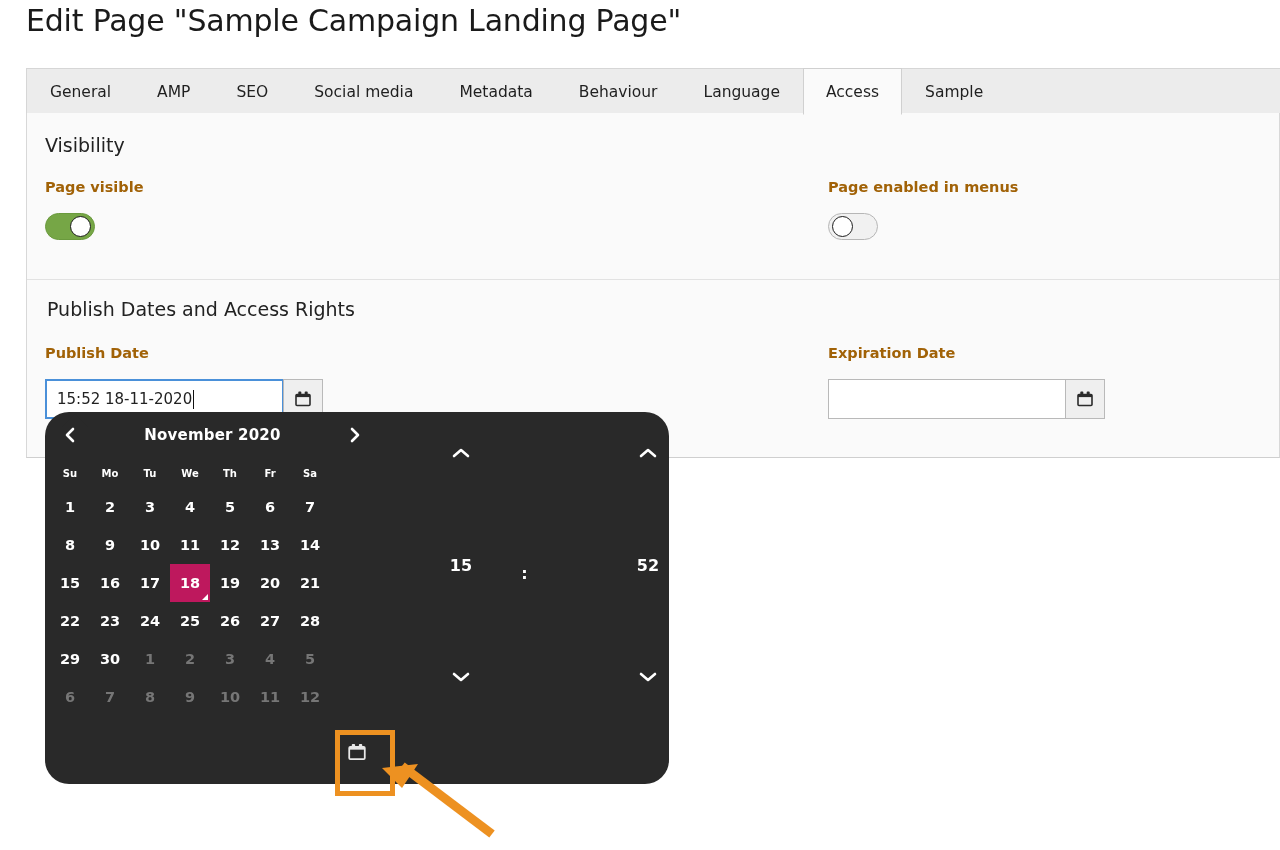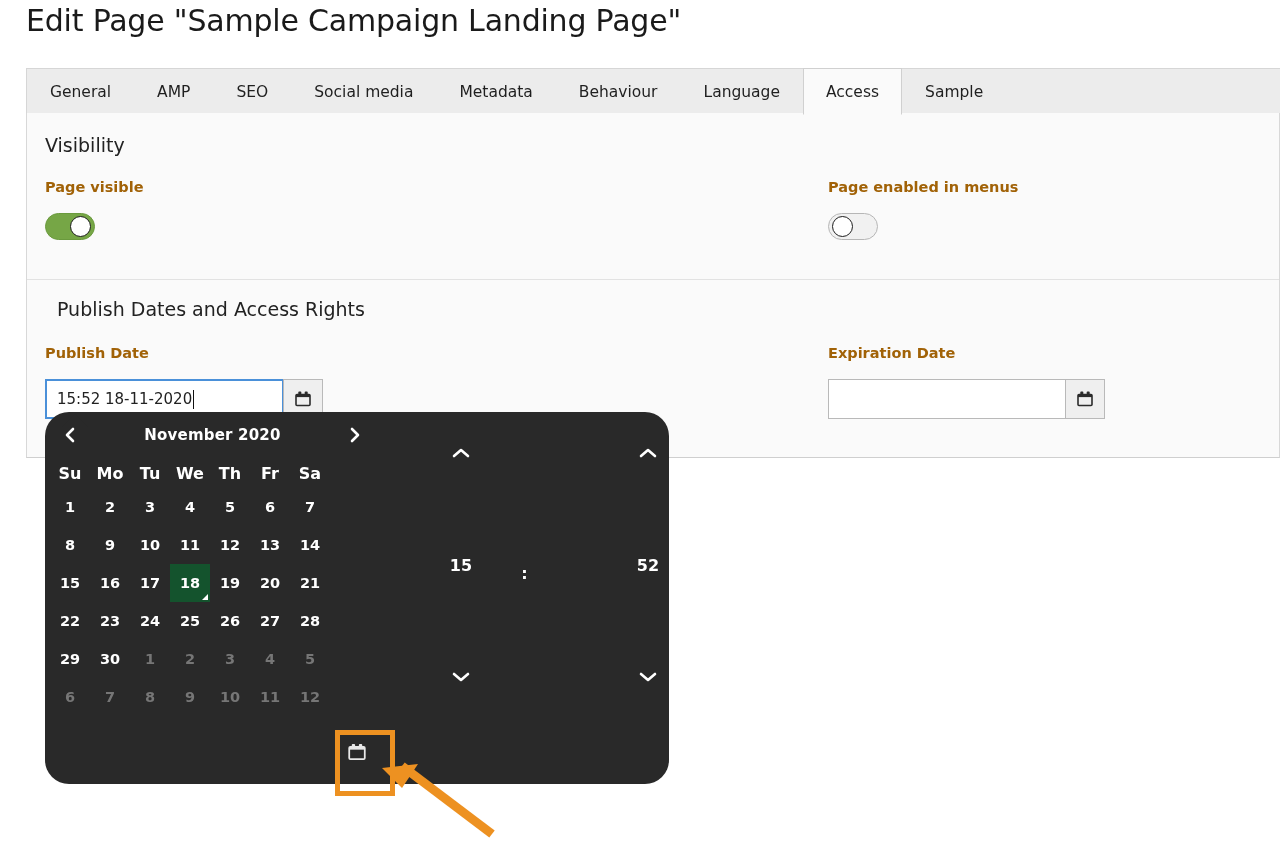--- a/index.html
+++ b/index.html
@@ -239,37 +239,37 @@
   .dow-row, .day-row {
     display: grid;
     grid-template-columns: repeat(7, 40px);
     margin-left: 5px;
   }
   .dow {
     height: 30px;
     display: flex;
     align-items: center;
     justify-content: center;
-    font-size: 16px;
+    font-size: 10px;
     font-weight: bold;
     color: #ffffff;
   }
   .day {
     height: 38px;
     display: flex;
     align-items: center;
     justify-content: center;
     font-size: 14.5px;
     font-weight: bold;
     color: #ffffff;
     cursor: pointer;
     position: relative;
   }
   .day.muted { color: #767676; }
-  .day.selected { background: #14532d; }
+  .day.selected { background: #be185d; }
   .day.selected::after {
     content: "";
     position: absolute;
     right: 2px;
     bottom: 2px;
     width: 0; height: 0;
     border-left: 6px solid transparent;
     border-bottom: 6px solid #ffffff;
   }
 
@@ -391,21 +391,21 @@
 
       <div class="field-label" style="left:801px; top:66px;">Page enabled in menus</div>
       <div class="toggle off" style="left:801px; top:100px;">
         <div class="knob"></div>
       </div>
 
       <div class="section-divider" style="top:166px;"></div>
     </div>
 
     <div class="section">
-      <div class="section-heading" style="left:30px; top:185px;">Publish Dates and Access Rights</div>
+      <div class="section-heading" style="left:20px; top:185px;">Publish Dates and Access Rights</div>
 
       <div class="field-label" style="left:18px; top:232px;text-align:right;">Publish Date</div>
 
       <div class="input-group" style="left:18px; top:266px;">
         <div class="date-input focused" style="width:238px;">
           <span>15:52 18-11-2020</span>
             <span class="caret"></span>
         </div>
         <div class="cal-btn">
           <svg width="18" height="18" viewBox="0 0 18 18">

